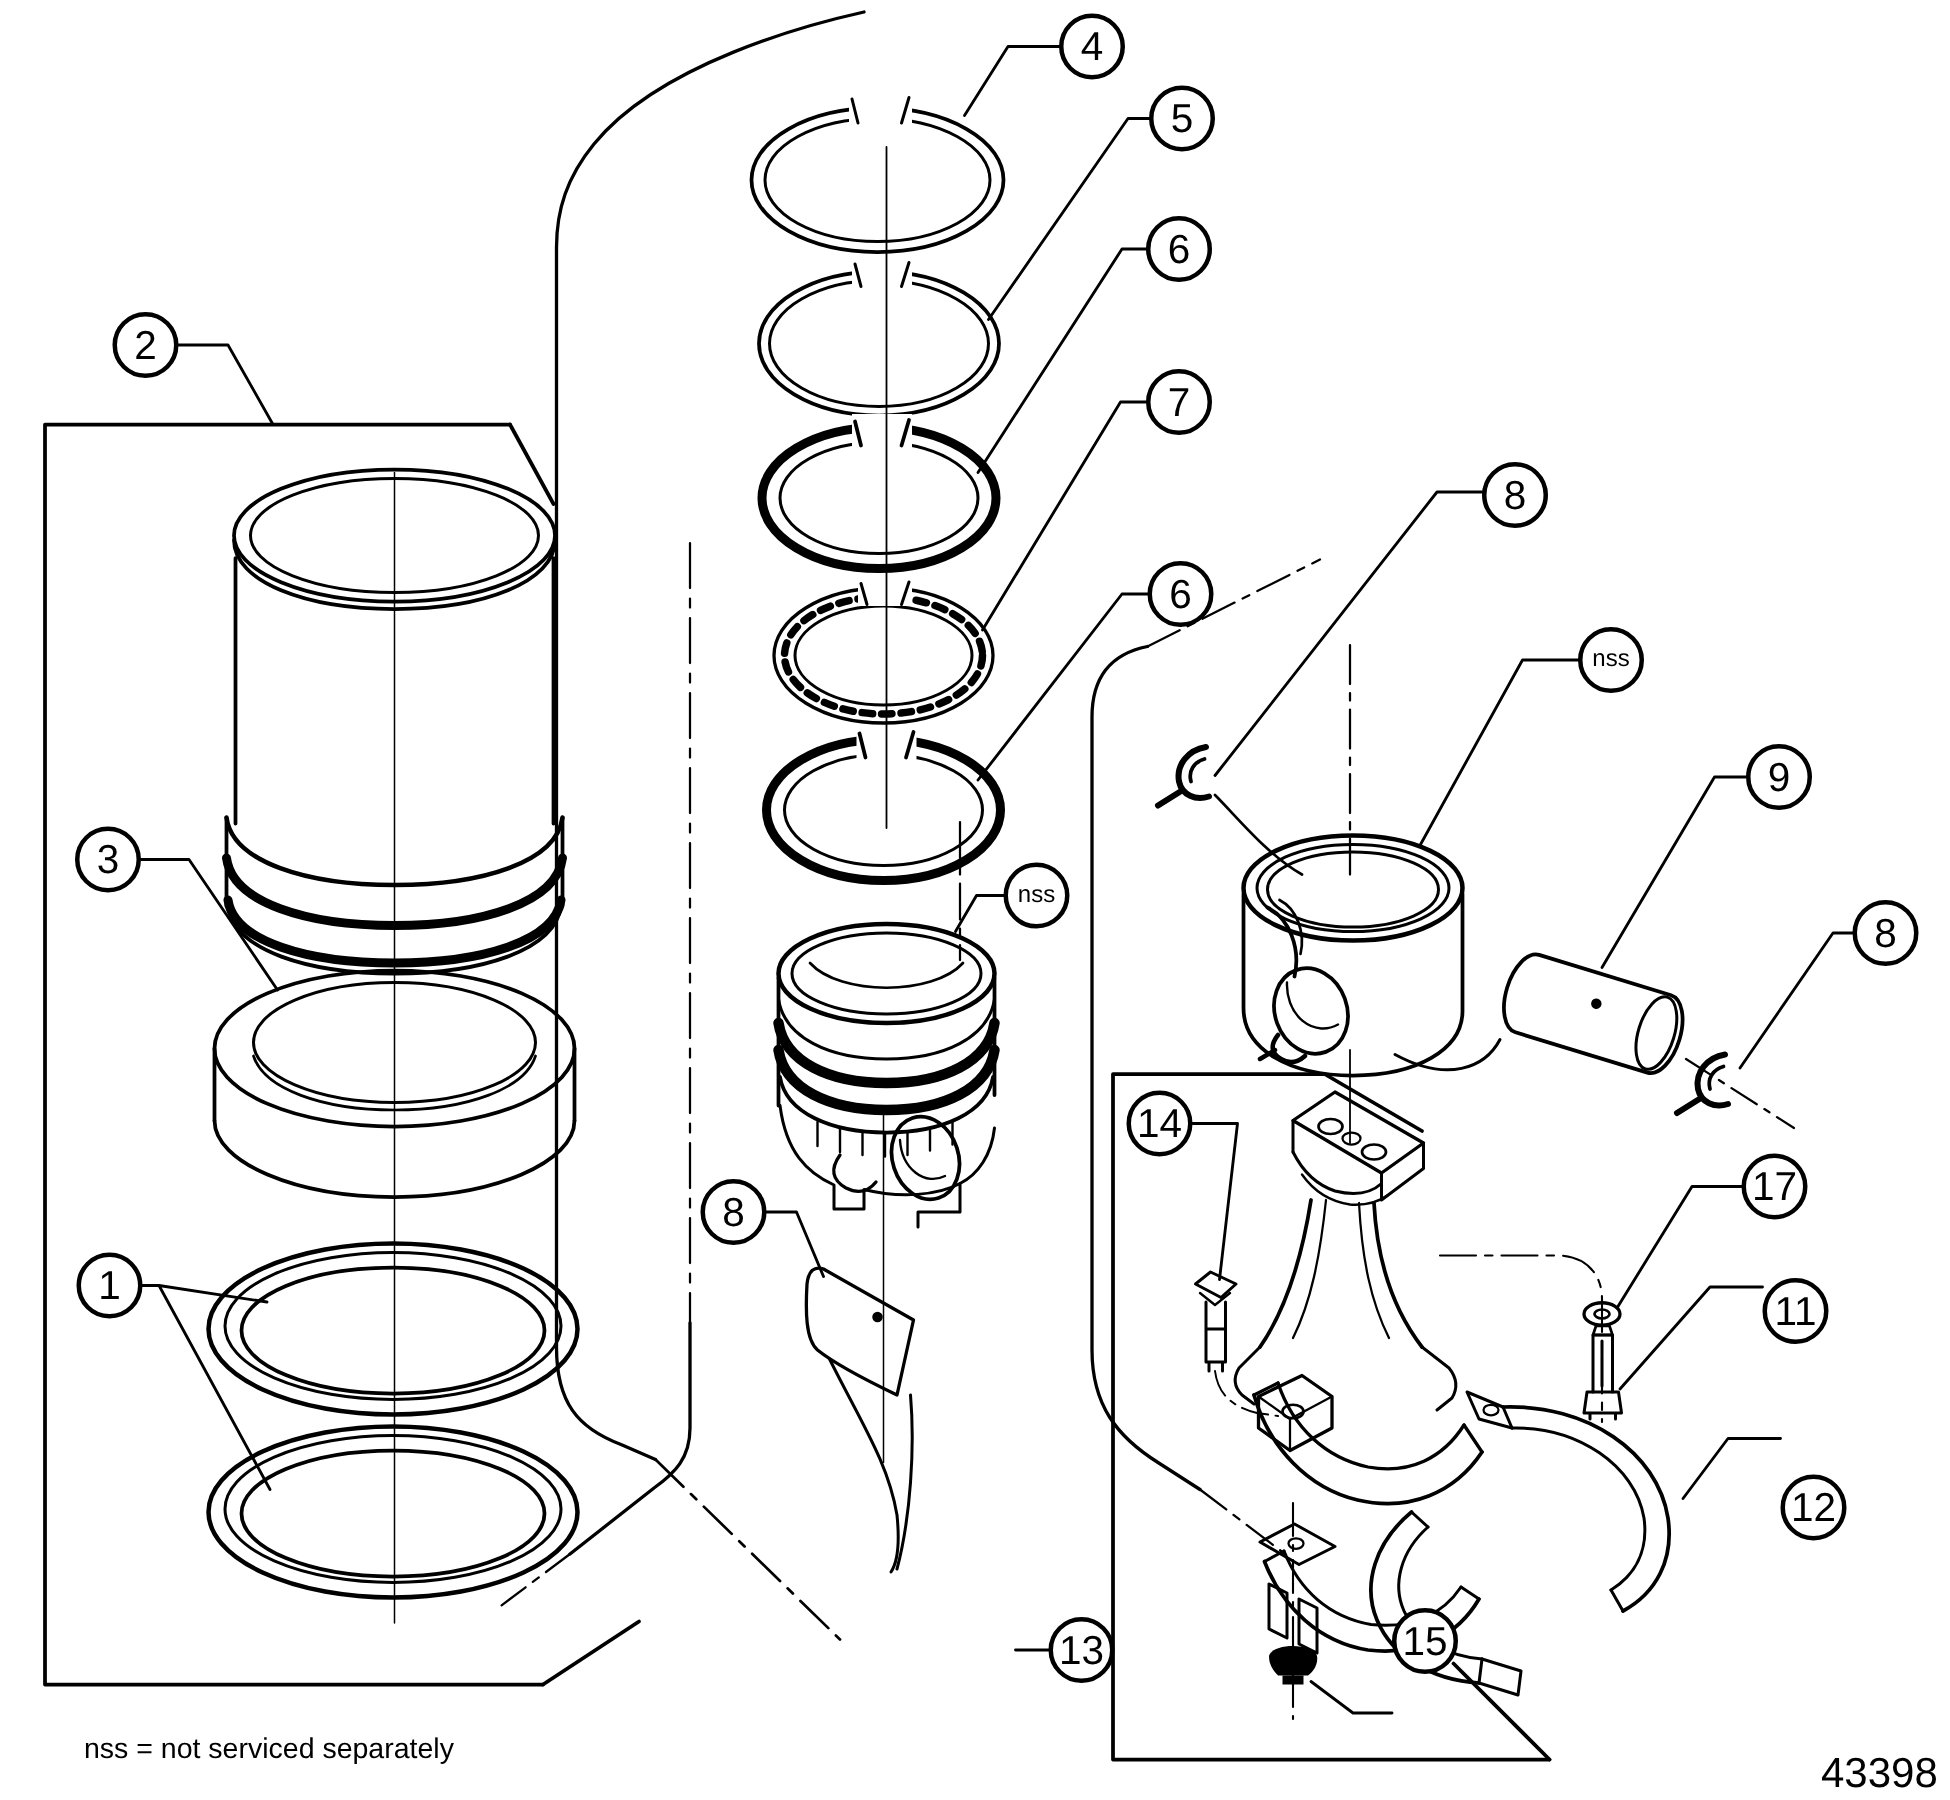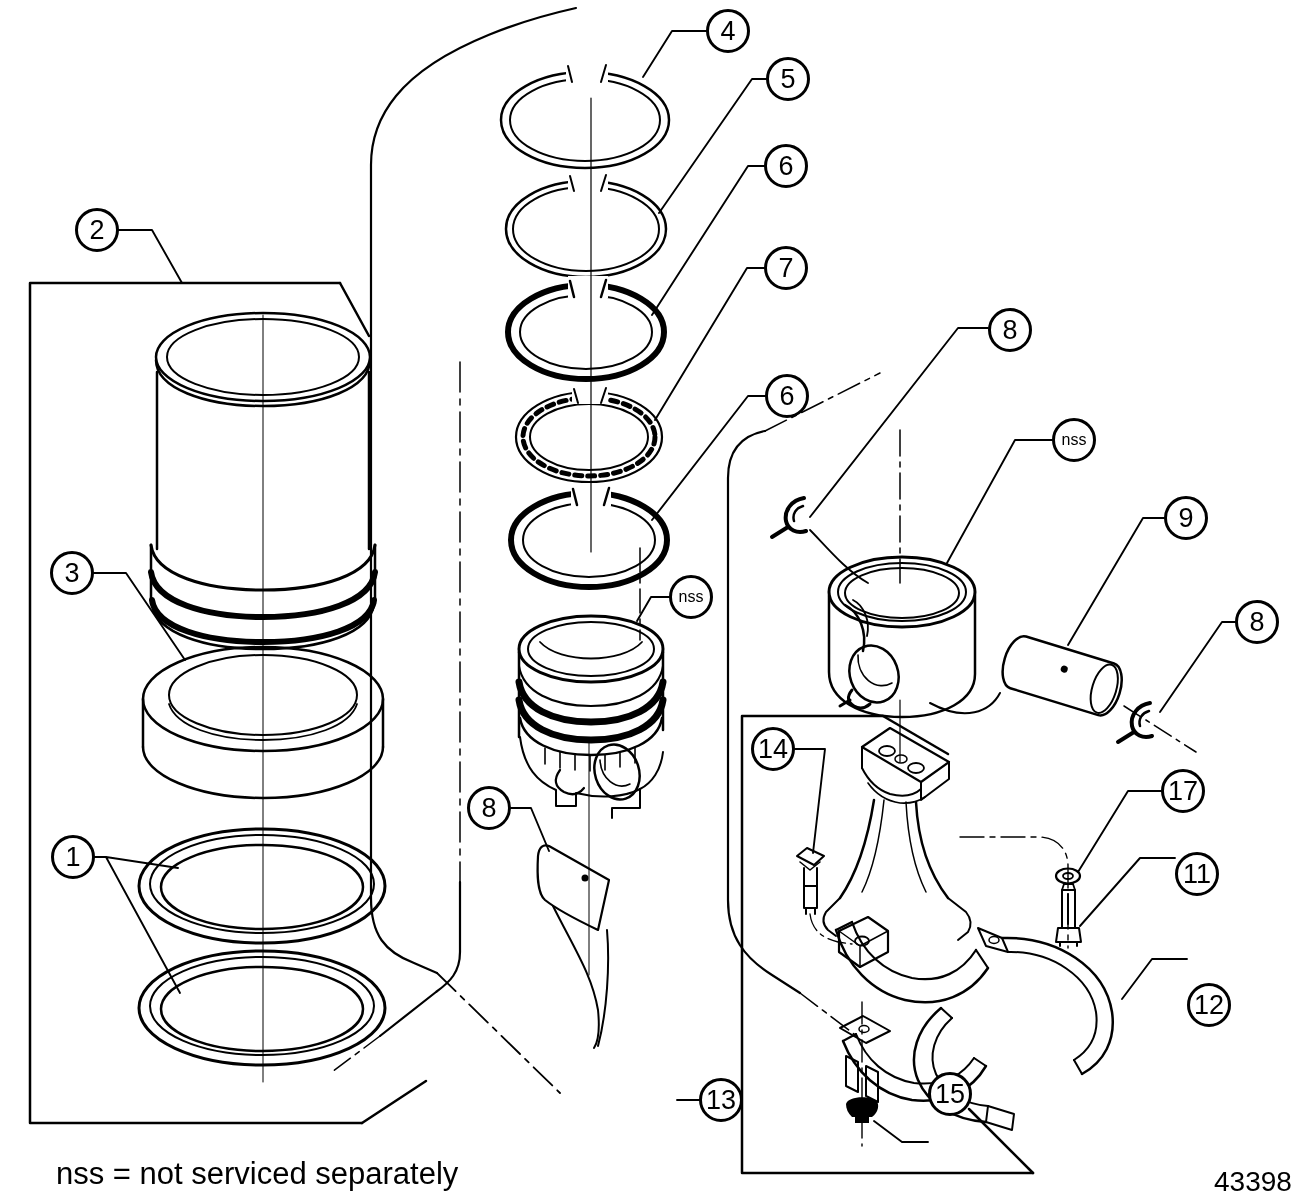--- a/index.html
+++ b/index.html
@@ -3,21 +3,21 @@
 <meta charset="utf-8">
 <style>
   html,body{margin:0;padding:0;background:#fff;}
   #stage{position:relative;width:1300px;height:1200px;background:#fff;overflow:hidden;
          font-family:"Liberation Sans", sans-serif;}
   #art{position:absolute;left:0;top:0;}
   .callout{position:absolute;width:44px;height:44px;border:3px solid #000;border-radius:50%;
            background:#fff;box-sizing:border-box;display:flex;align-items:center;justify-content:center;
            font-size:27px;color:#000;line-height:1;}
   .callout.small-text{font-size:16px;letter-spacing:0;}
-  .legend{position:absolute;left:56px;top:1156px;font-size:31px;color:#000;}
+  .legend{position:absolute;left:56px;top:1156px;font-size:19px;color:#000;}
   .fignum{position:absolute;left:1214px;top:1166px;font-size:28px;color:#000;}
 </style>
 </head>
 <body>
 
 <div id="stage">
 
 <svg id="art" width="1300" height="1200" viewBox="0 0 1300 1200" fill="none" stroke="#000" stroke-linecap="round" stroke-linejoin="round">
 
   <g>

